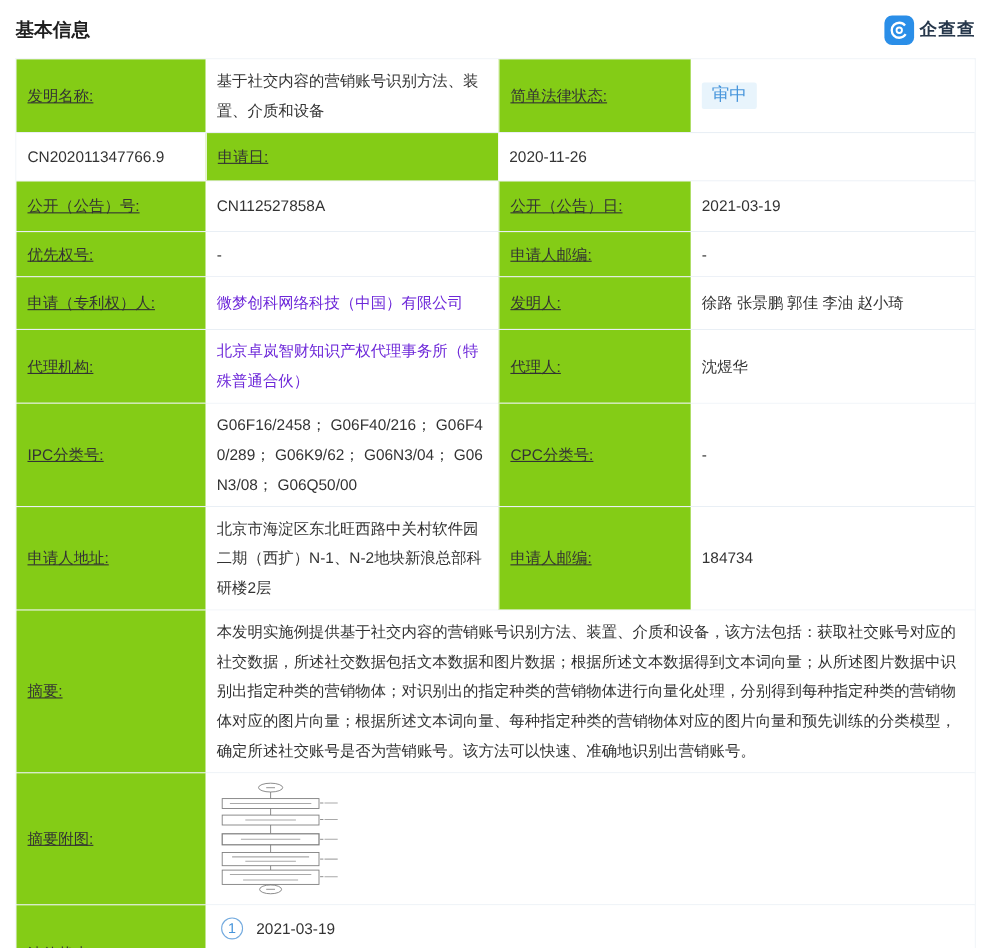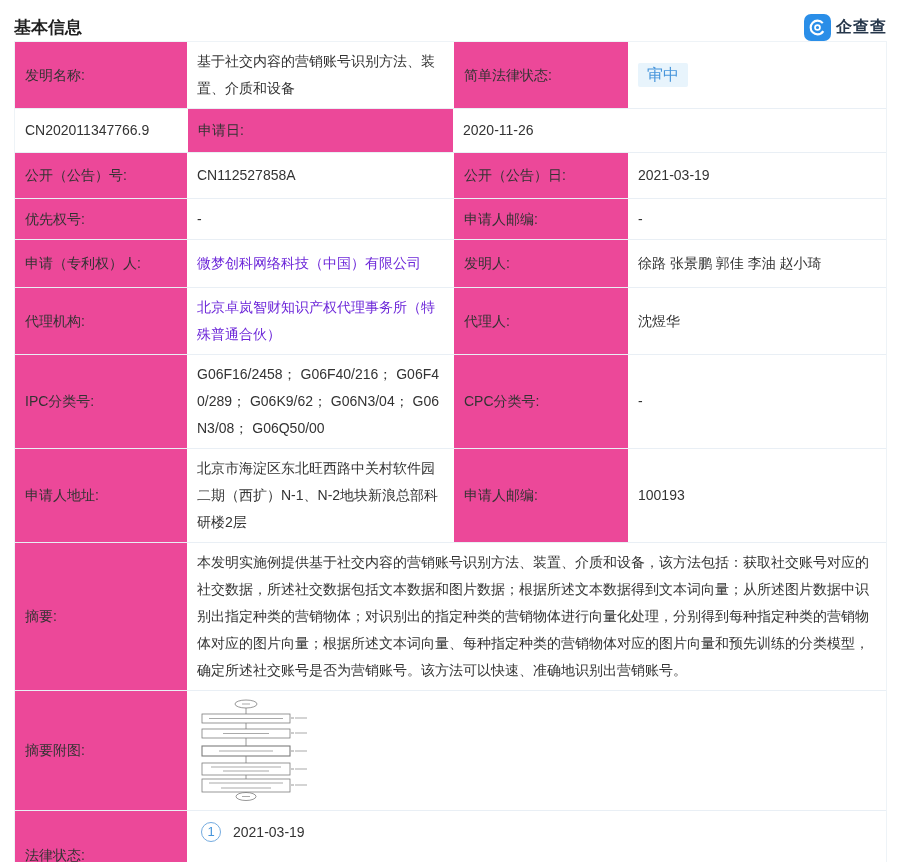--- a/index.html
+++ b/index.html
@@ -1,29 +1,29 @@
 <!DOCTYPE html>
 <html><head>
 <meta charset="utf-8">
 <style>
   * { margin:0; padding:0; box-sizing:border-box; }
   html,body { width:901px; height:862px; overflow:hidden; background:#fff;
     font-family:"Liberation Sans","DejaVu Sans",sans-serif; color:#333; }
   .page { padding:14px 14px 0 14px; }
 
-  .topbar { display:flex; justify-content:space-between; align-items:flex-start; margin-bottom:0; }
+  .topbar { display:flex; justify-content:space-between; align-items:flex-start; margin-bottom:12px; }
   .page-title { font-size:17px; font-weight:bold; color:#1f1f1f; padding-top:2px; }
   .brand { display:flex; align-items:center; gap:5px; cursor:pointer; }
   .brand-icon { width:27px; height:27px; border-radius:7px; background:#2a8ee8; display:flex; align-items:center; justify-content:center; }
   .brand-text { font-size:16px; font-weight:bold; color:#26374b; letter-spacing:1px; }
 
   .info-table { border:1px solid #eef3f7; border-bottom:none; }
   .grid-row { display:grid; grid-template-columns:172px 266px 175px 258px; border-bottom:1px solid #e9eff5; }
   .cell { display:flex; align-items:center; padding:6px 10px; font-size:14px; line-height:27px; }
-  .label { background:#ec4899; border-left:1px solid #fff; }
+  .label { background:#84cc16; border-left:1px solid #fff;text-decoration:underline; }
   .label:first-child { border-left:none; }
   .value { background:#fff; }
   .span3 { grid-column:2 / 5; }
   .r1{min-height:64px}.r2{min-height:44px}.r3{min-height:46px}.r4{min-height:41px}
   .r5{min-height:48px}.r6{min-height:59px}.r7{min-height:94px}.r8{min-height:83px}
   .r9{min-height:136px}.r10{min-height:120px}.r11{min-height:90px}
 
   .link { color:#6d28d9; cursor:pointer; text-decoration:none; }
   .badge { display:inline-block; background:#e8f4fc; color:#4795db; font-size:16px;
     line-height:20px; padding:2px 9px; border-radius:2px; }
@@ -111,21 +111,21 @@
       <div class="cell label">IPC分类号:</div>
       <div class="cell value breakall">G06F16/2458； G06F40/216； G06F40/289； G06K9/62； G06N3/04； G06N3/08； G06Q50/00</div>
       <div class="cell label">CPC分类号:</div>
       <div class="cell value">-</div>
     </div>
 
     <div class="grid-row r8">
       <div class="cell label">申请人地址:</div>
       <div class="cell value">北京市海淀区东北旺西路中关村软件园二期（西扩）N-1、N-2地块新浪总部科研楼2层</div>
       <div class="cell label">申请人邮编:</div>
-      <div class="cell value">100193</div>
+      <div class="cell value">184734</div>
     </div>
 
     <div class="grid-row r9">
       <div class="cell label">摘要:</div>
       <div class="cell value span3">本发明实施例提供基于社交内容的营销账号识别方法、装置、介质和设备，该方法包括：获取社交账号对应的社交数据，所述社交数据包括文本数据和图片数据；根据所述文本数据得到文本词向量；从所述图片数据中识别出指定种类的营销物体；对识别出的指定种类的营销物体进行向量化处理，分别得到每种指定种类的营销物体对应的图片向量；根据所述文本词向量、每种指定种类的营销物体对应的图片向量和预先训练的分类模型，确定所述社交账号是否为营销账号。该方法可以快速、准确地识别出营销账号。</div>
     </div>
 
     <div class="grid-row r10">
       <div class="cell label">摘要附图:</div>
       <div class="cell value span3">

